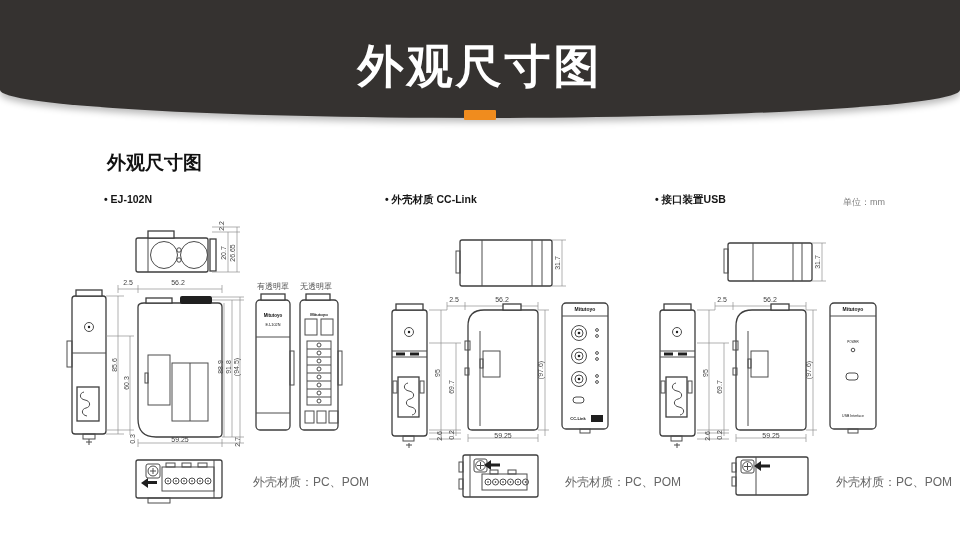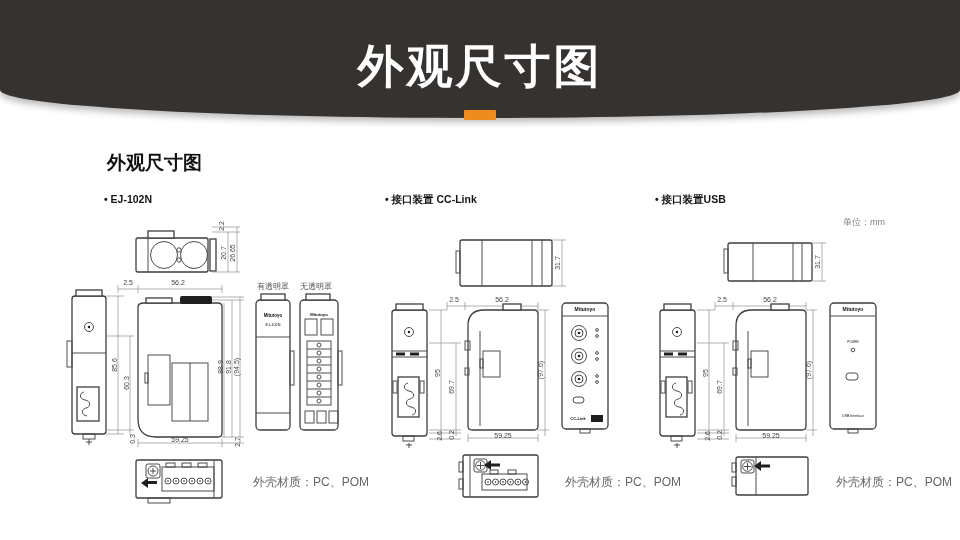--- a/index.html
+++ b/index.html
@@ -8,21 +8,21 @@
   
   .banner{position:absolute;left:0;top:0;width:960px;height:118px;background:#353230;
           border-bottom-left-radius:50% 28px;border-bottom-right-radius:50% 28px;
           box-shadow:0 4px 7px rgba(0,0,0,.28);}
   .banner-title{position:absolute;left:0;top:36px;width:960px;text-align:center;
           color:#fff;font-size:46px;font-weight:800;letter-spacing:3px;}
   .accent-bar{position:absolute;left:464px;top:110px;width:32px;height:10px;background:#f08c1e;border-radius:1px;}
   
   .page-title{position:absolute;left:107px;top:150px;font-size:19px;font-weight:700;color:#111;}
   .bullet{position:absolute;font-size:10.5px;font-weight:700;color:#151515;white-space:nowrap;}
-  .unit{position:absolute;left:843px;top:196px;font-size:9px;color:#808080;white-space:nowrap;margin-top:20px;}
+  .unit{position:absolute;left:843px;top:196px;font-size:9px;color:#808080;white-space:nowrap;}
   
   .col{position:absolute;width:300px;height:310px;text-decoration:underline;}
   .col svg{position:absolute;left:0;top:0;}
   .ln{fill:none;stroke:#4c4c4c;stroke-width:1;}
   .ol{fill:#ffffff;stroke:#3e3e3e;stroke-width:1.3;}
   .fl{fill:#1f1f1f;stroke:none;}
   g.dims line{stroke:#8f8f8f;stroke-width:.7;fill:none;}
   .dh{position:absolute;transform:translate(-50%,-50%);font-size:7px;color:#444;white-space:nowrap;}
   .dv{position:absolute;transform:translate(-50%,-50%) rotate(-90deg);font-size:7px;color:#444;white-space:nowrap;}
   .cl{position:absolute;transform:translate(-50%,-50%);font-size:8px;color:#555;white-space:nowrap;}
@@ -32,21 +32,21 @@
 </head>
 <body>
 
 <div class="banner">
   <div class="banner-title">外观尺寸图</div>
 </div>
 <div class="accent-bar"></div>
 
 <div class="page-title">外观尺寸图</div>
 <div class="bullet" style="left:104px;top:193px">• EJ-102N</div>
-<div class="bullet" style="left:385px;top:193px">• 接口装置 CC-Link</div>
+<div class="bullet" style="left:385px;top:193px">• 外壳材质 CC-Link</div>
 <div class="bullet" style="left:655px;top:193px">• 接口装置USB</div>
 <div class="unit">单位：mm</div>
 
 <div class="col" style="left:60px;top:215px">
   <svg width="300" height="310" viewBox="0 0 300 310">
     <g>
       <rect class="ol" x="76" y="23" width="72" height="34" rx="2"></rect>
       <rect class="ol" x="88" y="16" width="26" height="7"></rect>
       <line class="ln" x1="88" y1="23" x2="88" y2="57"></line>
       <circle class="ln" cx="104" cy="40" r="13.5"></circle>

